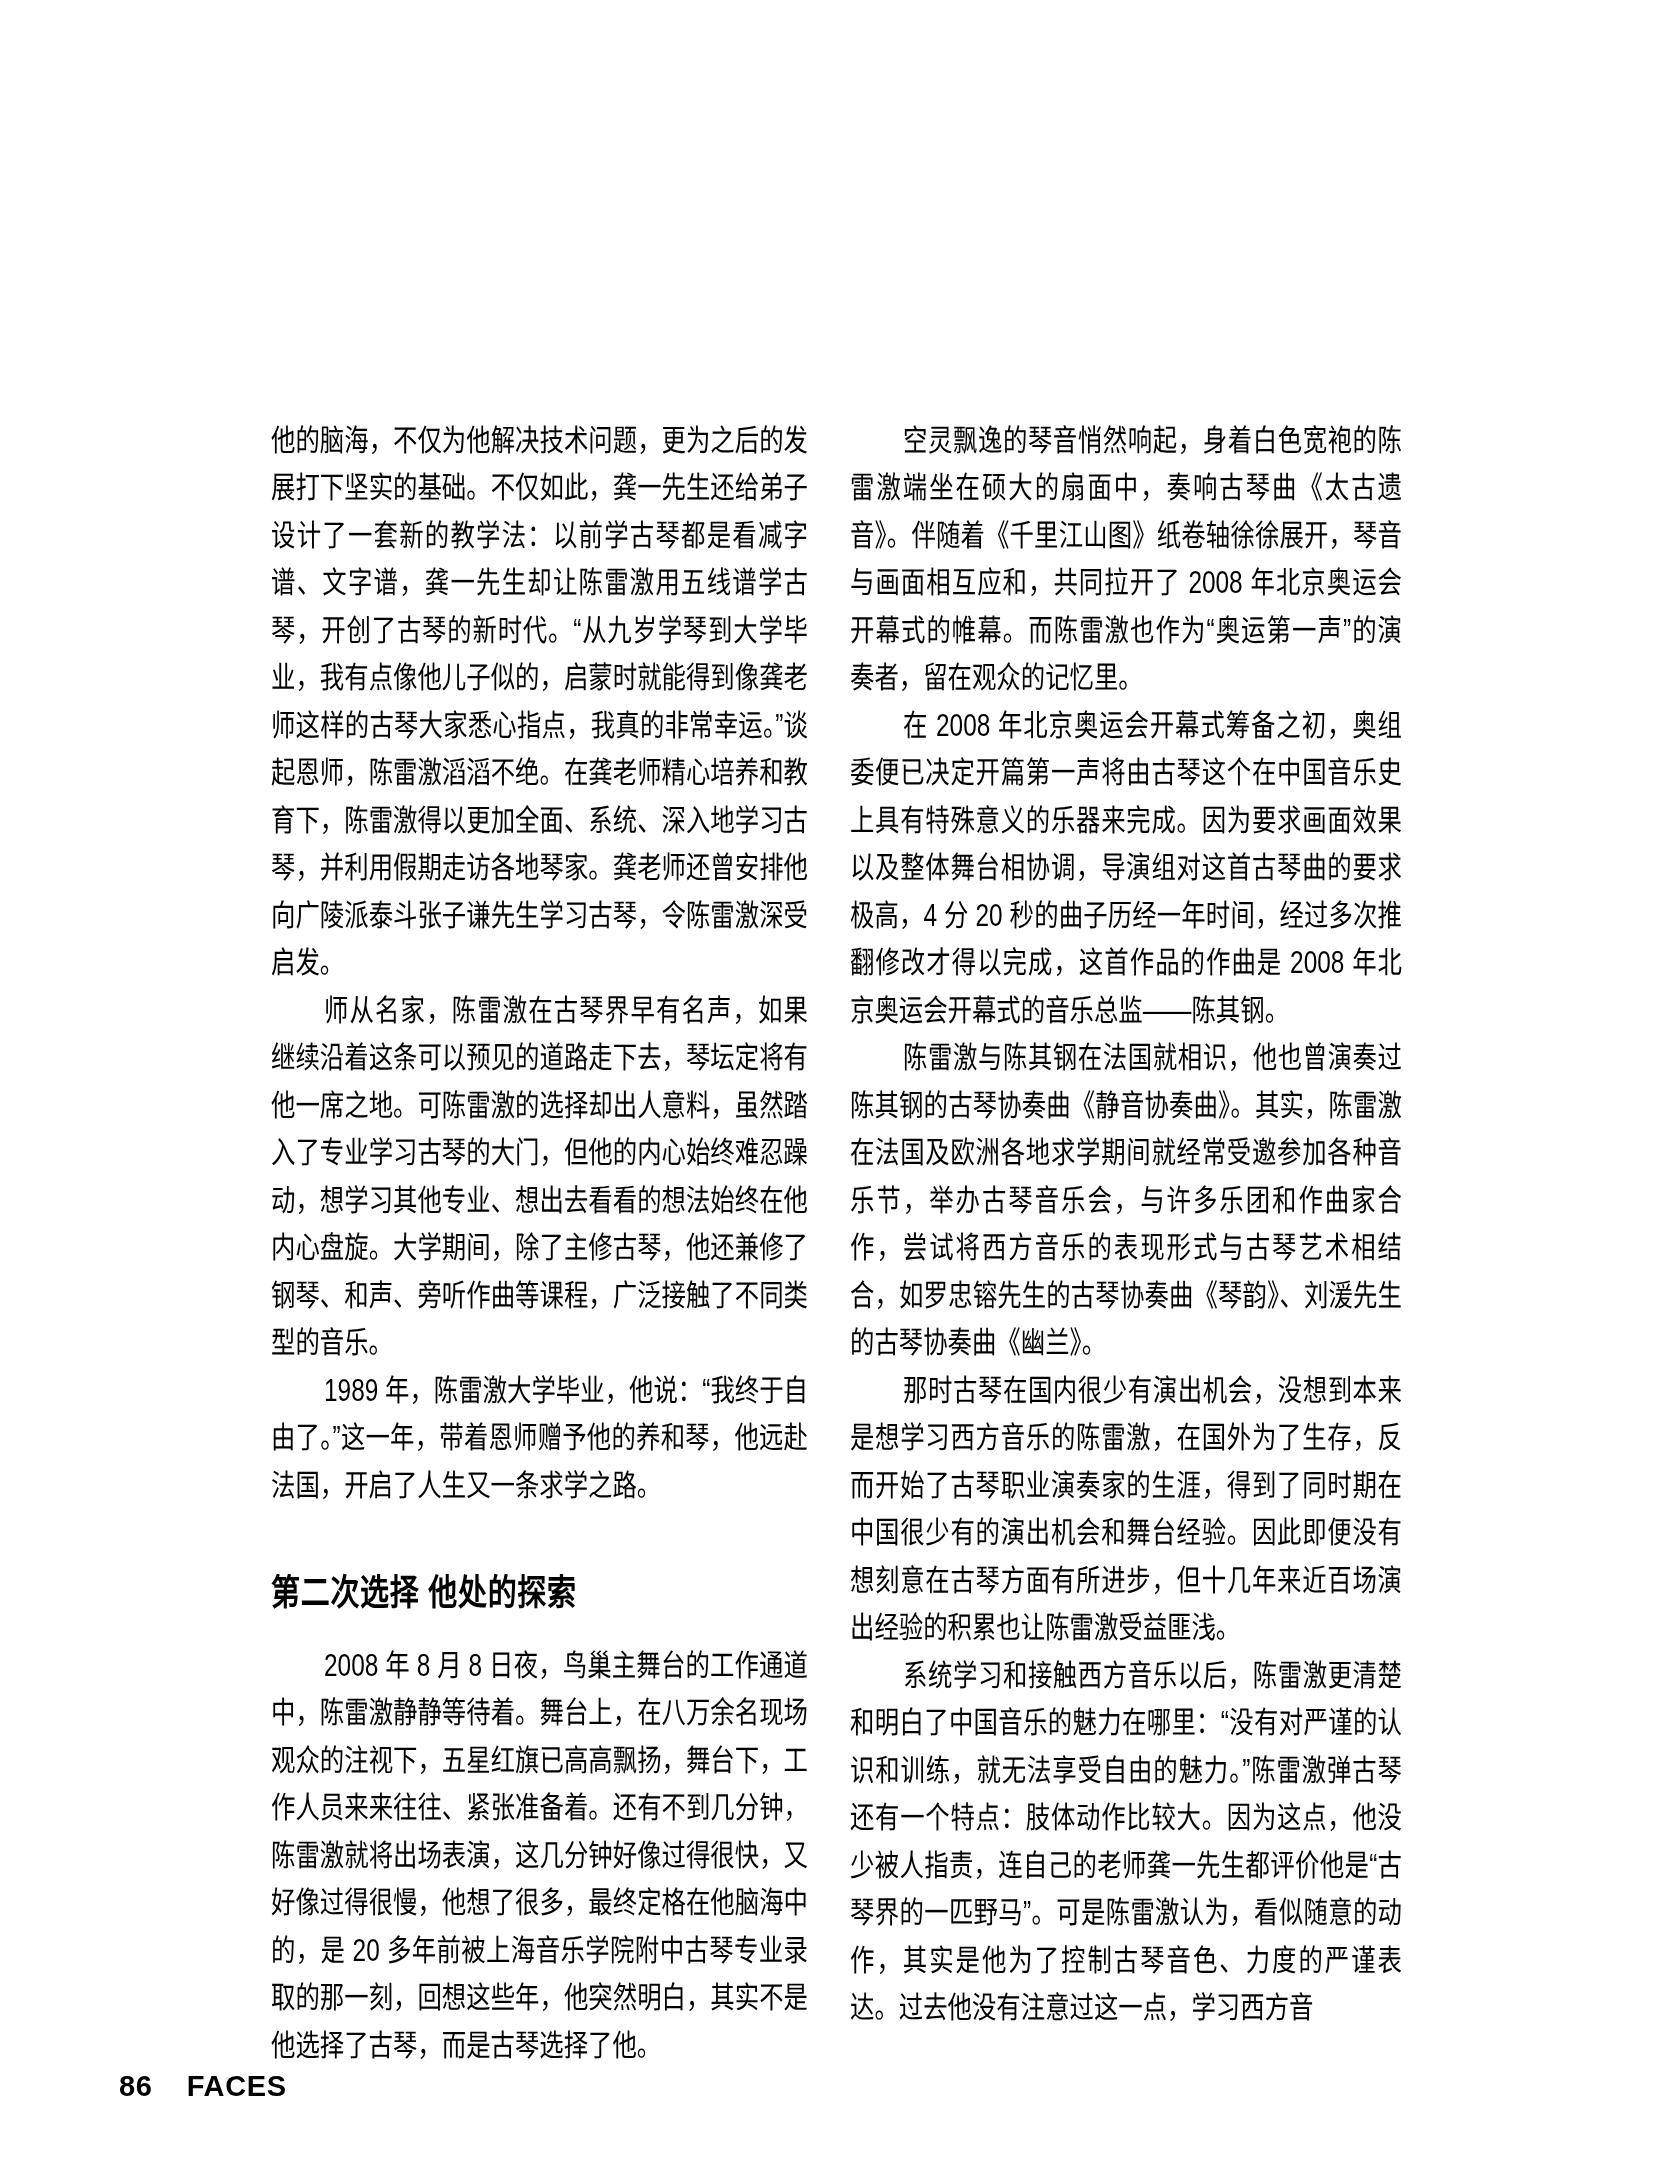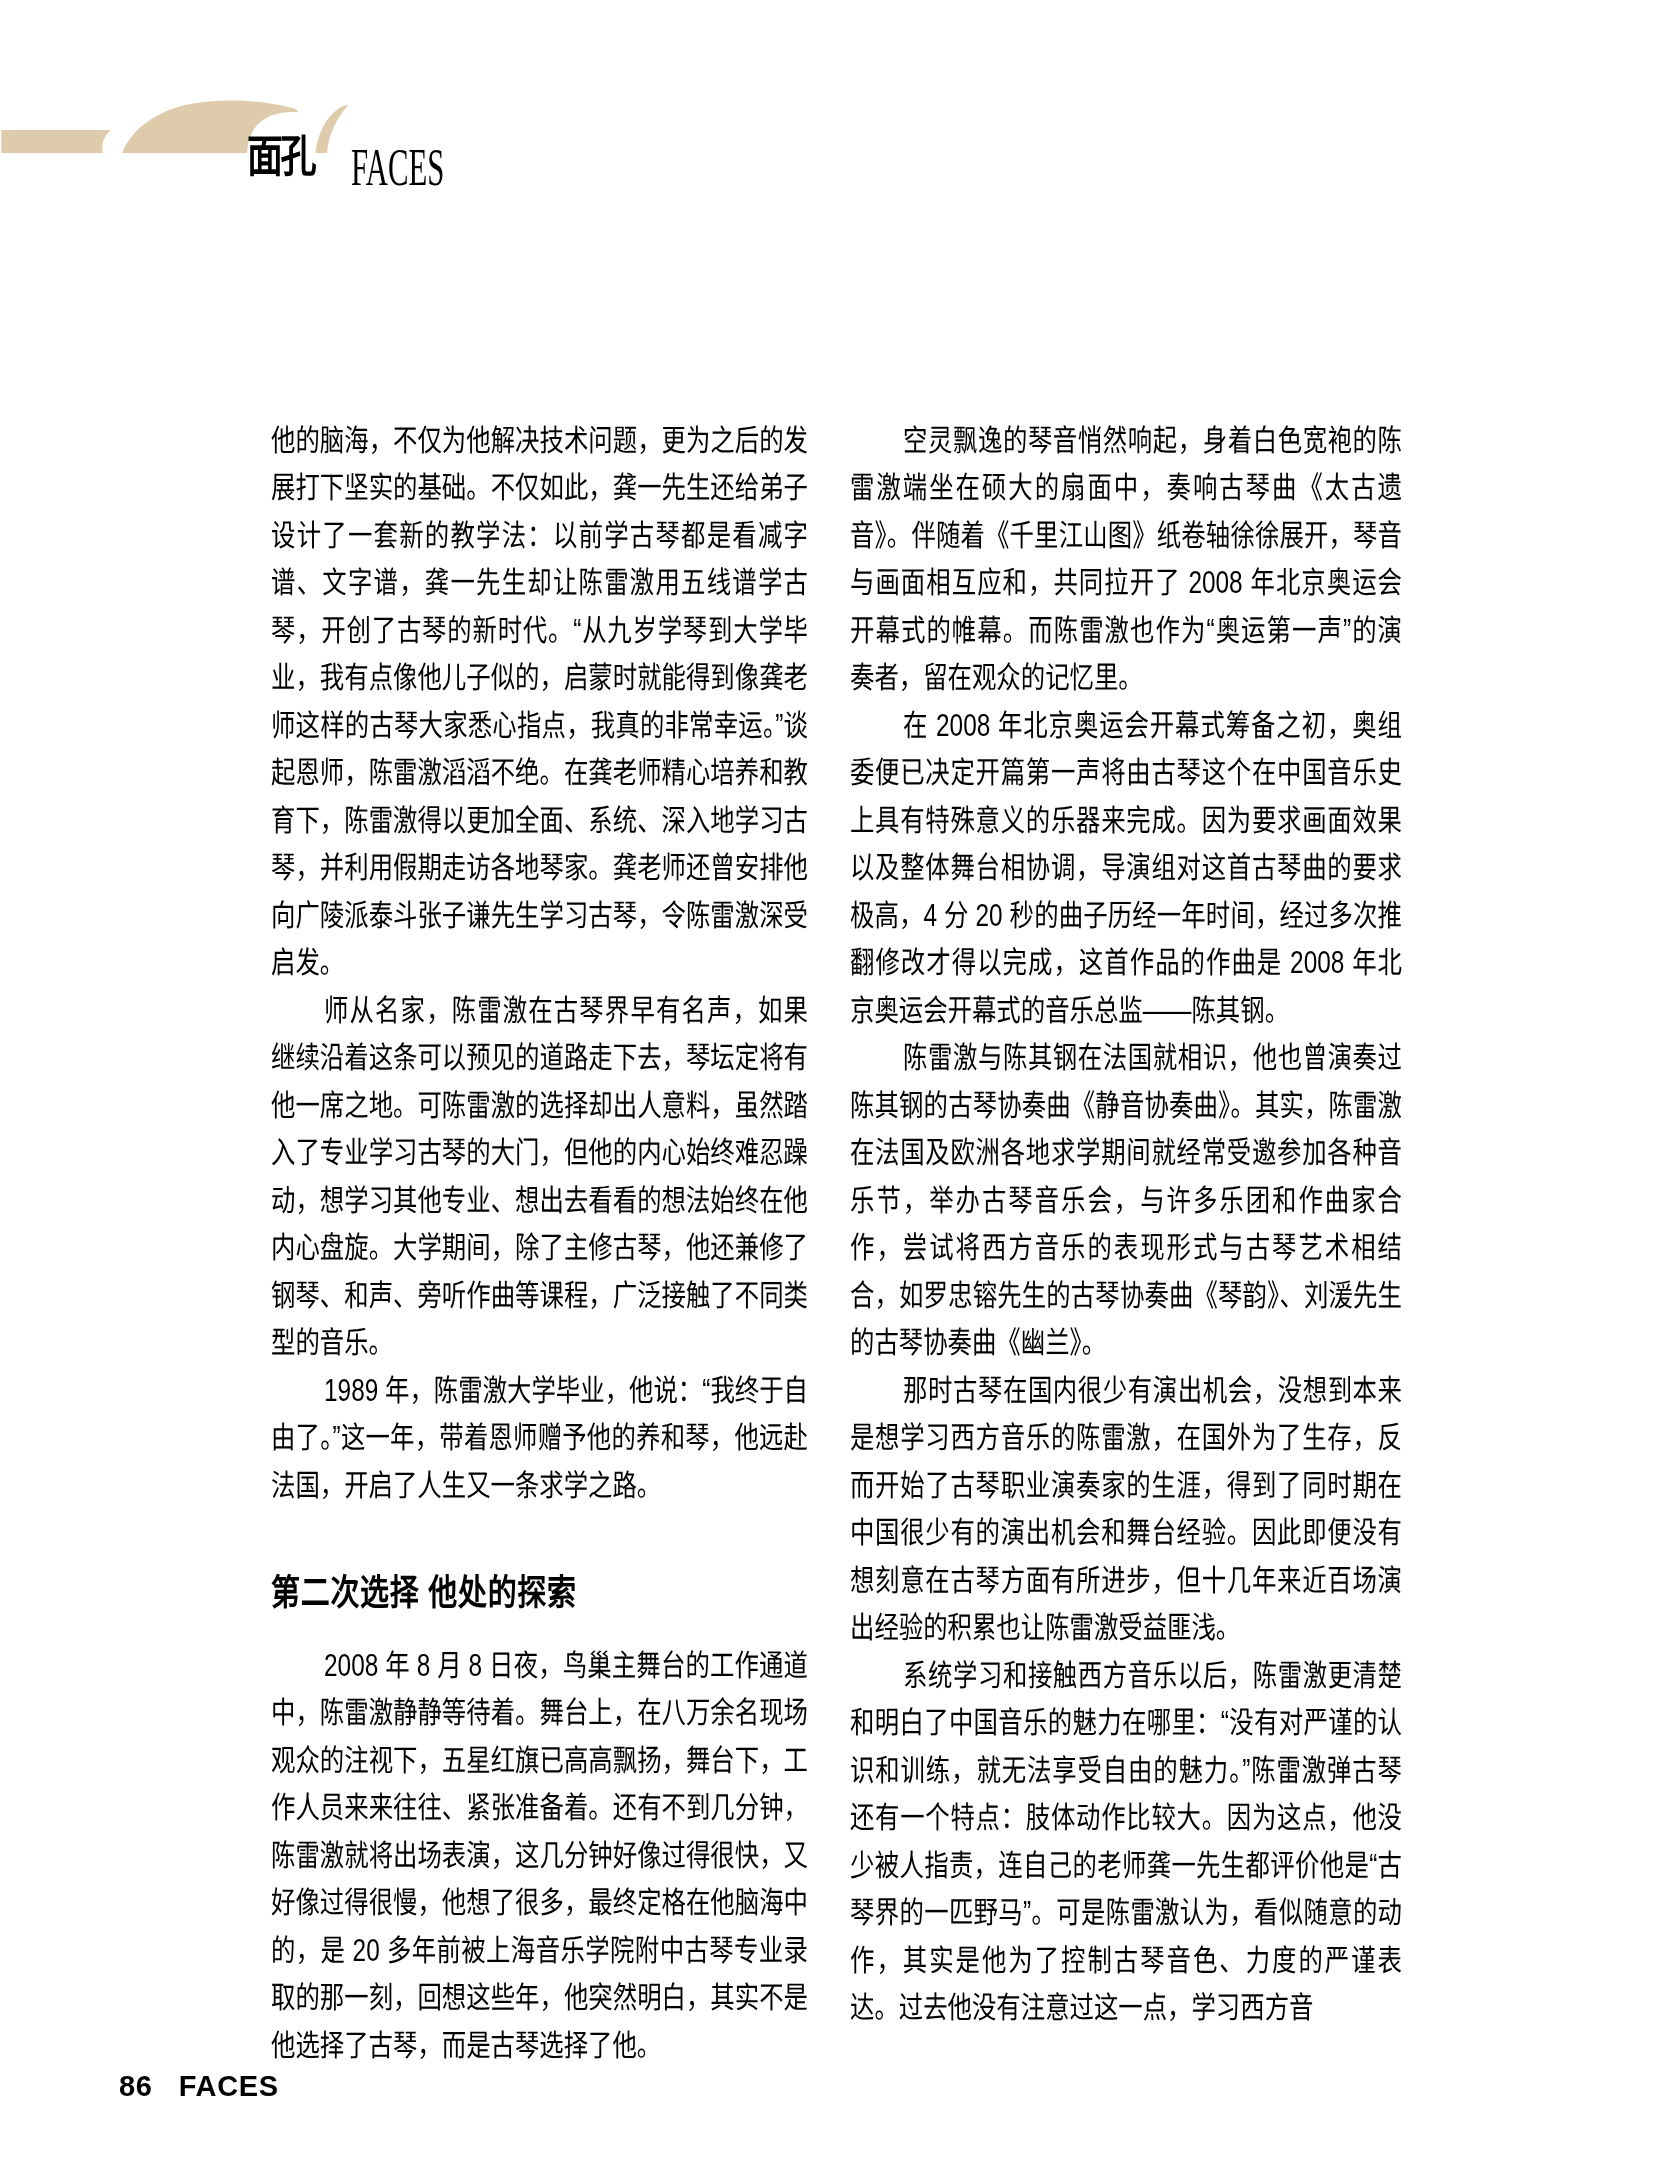--- a/index.html
+++ b/index.html
@@ -44,48 +44,27 @@
     font-size: 29px; line-height: 40px; font-weight: bold;
     margin: 46px 0 20px 0; text-align: left; letter-spacing: 0.7px;
   }
 
   
   .footer {
     position: absolute; left: 119px; top: 2070px;
     font-size: 29px; font-weight: bold; letter-spacing: 0.7px;
     white-space: nowrap;
   }
-  .footer .num { margin-right: 26px; }
+  .footer .num { margin-right: 34px; }
 </style>
 </head>
 <body>
 
 <div class="page">
 
-  <div class="header">
-    <svg width="502" height="92" viewBox="0 0 760 140" xmlns="http://www.w3.org/2000/svg" aria-hidden="true">
-
-      <path d="M0,47 L166,47 C156,58 151,68 155,82 L0,82 Z" fill="#decbab"></path>
-
-      <path d="M184,82
-               C198,46 238,16 292,7
-               C340,-1 392,1 445,14
-               C449,16 451,18 452,20
-               C421,18 400,27 388,41
-               C379,53 375,67 374,82 Z" fill="#decbab"></path>
-
-      <path d="M478,82
-               C482,52 493,29 514,14
-               C520,10 525,9 528,9
-               C512,27 502,48 498,66
-               C497,72 496,77 496,82 Z" fill="#decbab"></path>
-    </svg>
-    <div class="logo-zh">面孔</div>
-    <div class="logo-en">FACES</div>
-  </div>
 
   <div class="col col-left">
     <p>他的脑海，不仅为他解决技术问题，更为之后的发展打下坚实的基础。不仅如此，龚一先生还给弟子设计了一套新的教学法：以前学古琴都是看减字谱、文字谱，龚一先生却让陈雷激用五线谱学古琴，开创了古琴的新时代。“从九岁学琴到大学毕业，我有点像他儿子似的，启蒙时就能得到像龚老师这样的古琴大家悉心指点，我真的非常幸运。”谈起恩师，陈雷激滔滔不绝。在龚老师精心培养和教育下，陈雷激得以更加全面、系统、深入地学习古琴，并利用假期走访各地琴家。龚老师还曾安排他向广陵派泰斗张子谦先生学习古琴，令陈雷激深受启发。</p>
     <p class="indent">师从名家，陈雷激在古琴界早有名声，如果继续沿着这条可以预见的道路走下去，琴坛定将有他一席之地。可陈雷激的选择却出人意料，虽然踏入了专业学习古琴的大门，但他的内心始终难忍躁动，想学习其他专业、想出去看看的想法始终在他内心盘旋。大学期间，除了主修古琴，他还兼修了钢琴、和声、旁听作曲等课程，广泛接触了不同类型的音乐。</p>
     <p class="indent">1989 年，陈雷激大学毕业，他说：“我终于自由了。”这一年，带着恩师赠予他的养和琴，他远赴法国，开启了人生又一条求学之路。</p>
     <h2 class="section-heading">第二次选择 他处的探索</h2>
     <p class="indent">2008 年 8 月 8 日夜，鸟巢主舞台的工作通道中，陈雷激静静等待着。舞台上，在八万余名现场观众的注视下，五星红旗已高高飘扬，舞台下，工作人员来来往往、紧张准备着。还有不到几分钟，陈雷激就将出场表演，这几分钟好像过得很快，又好像过得很慢，他想了很多，最终定格在他脑海中的，是 20 多年前被上海音乐学院附中古琴专业录取的那一刻，回想这些年，他突然明白，其实不是他选择了古琴，而是古琴选择了他。</p>
   </div>
 
   <div class="col col-right">

